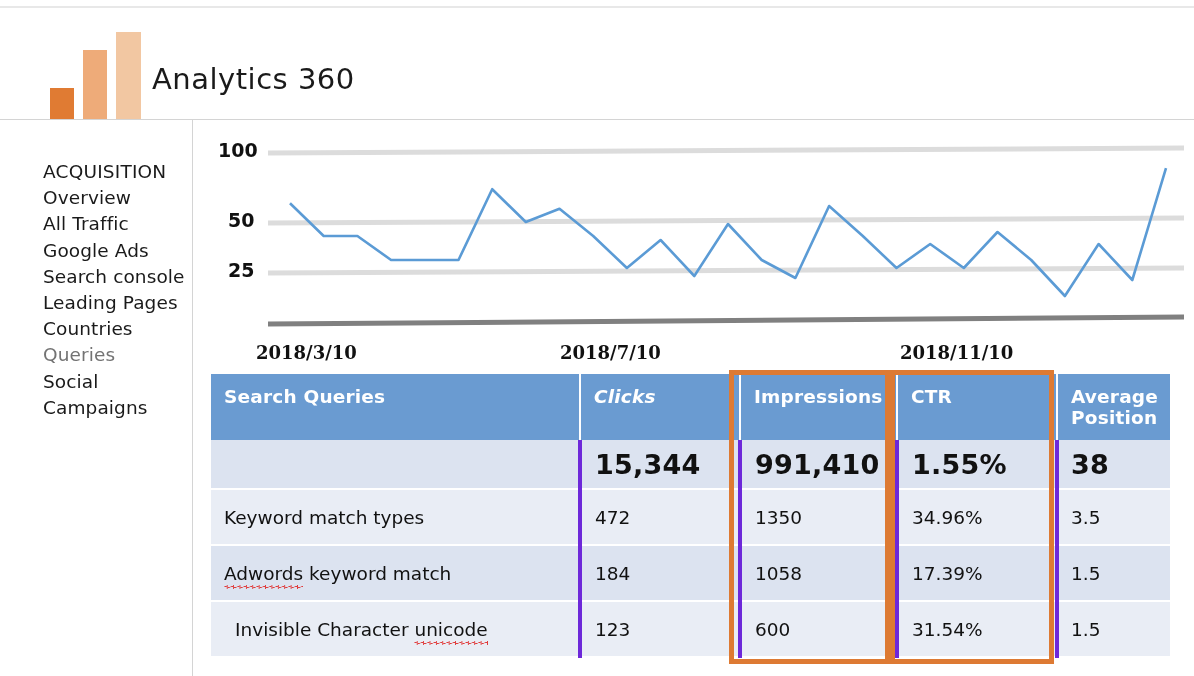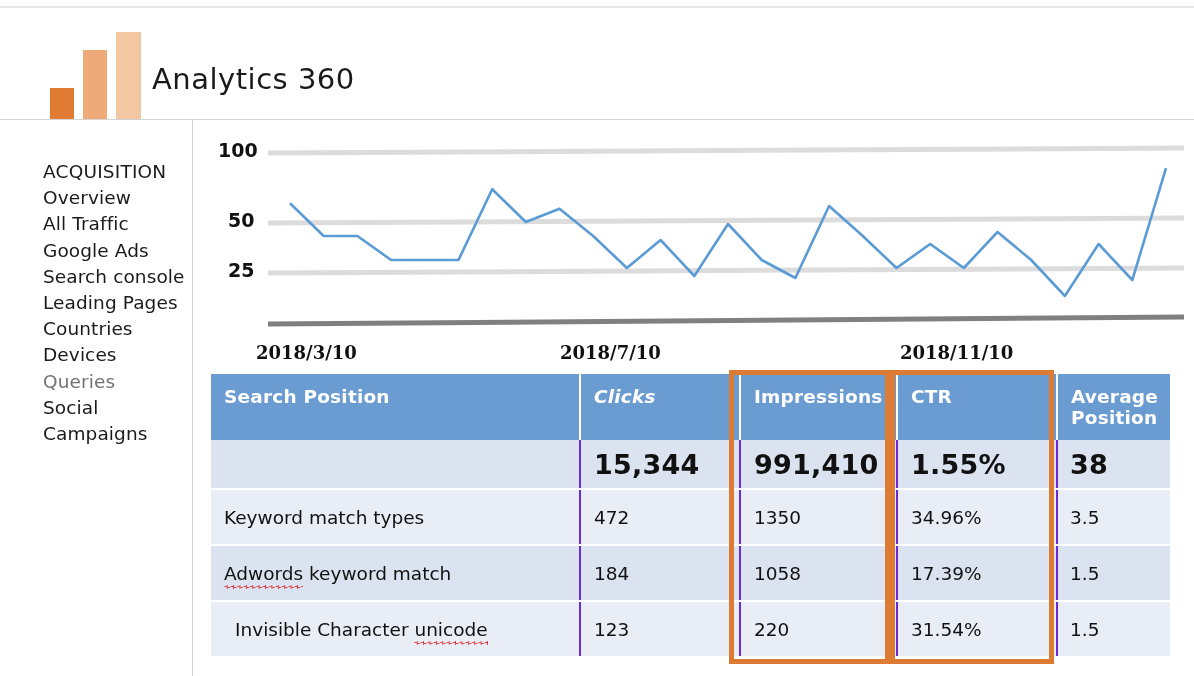--- a/index.html
+++ b/index.html
@@ -145,21 +145,21 @@
     border-right: 2px solid #ffffff;
     letter-spacing: 0.2px;
   }
   thead th:last-child { border-right: none; }
 
   tbody td {
     font-size: 18.5px;
     padding: 0 0 0 13px;
     height: 54px;
     vertical-align: middle;
-    border-right: 2px solid #6d28d9;
+    border-right: 4px solid #6d28d9;
     border-bottom: 2px solid #ffffff;
     color: #111;
     position: relative;
   }
   tbody td:last-child { border-right: none; padding-left: 12px; }
 
   tbody tr.odd td  { background: #dce3f0; }
   tbody tr.even td { background: #e9edf5; }
 
   tbody tr.summary td {
@@ -211,21 +211,20 @@
 
 <div id="sidebar">
   <nav id="sidebar-list">
       <div class="nav-item section">ACQUISITION</div>
       <div class="nav-item">Overview</div>
       <div class="nav-item">All Traffic</div>
       <div class="nav-item">Google Ads</div>
       <div class="nav-item">Search console</div>
       <div class="nav-item">Leading Pages</div>
       <div class="nav-item">Countries</div>
-      <div class="nav-item">Devices</div>
       <div class="nav-item active" style="color: #737373;">Queries</div>
       <div class="nav-item">Social</div>
       <div class="nav-item">Campaigns</div>
     </nav>
 </div>
 
 <div id="chart">
   <svg id="chart-svg" width="990" height="240">
       <line x1="68" y1="25" x2="984" y2="20" stroke="#dcdcdc" stroke-width="5"></line>
       <line x1="68" y1="95" x2="984" y2="90" stroke="#dcdcdc" stroke-width="5"></line>
@@ -249,21 +248,21 @@
   <table>
     <colgroup>
       <col class="c0">
         <col class="c1">
         <col class="c2">
         <col class="c3">
         <col class="c4">
     </colgroup>
     <thead>
       <tr id="head-row">
-          <th style="background: rgb(106, 155, 209);">Search Position</th>
+          <th style="background: rgb(106, 155, 209);">Search Queries</th>
           <th style="background: rgb(106, 155, 209); font-style: italic;">Clicks</th>
           <th style="background: rgb(106, 155, 209);">Impressions</th>
           <th style="background: rgb(106, 155, 209);">CTR</th>
           <th style="background: rgb(106, 155, 209); white-space: normal;">Average Position</th>
         </tr>
     </thead>
     <tbody id="body-rows">
         <tr class="summary odd">
           <td style="background: rgb(220, 227, 240);"></td>
           <td style="background: rgb(220, 227, 240);">15,344</td>
@@ -281,21 +280,21 @@
         <tr class="odd">
           <td style="background: rgb(220, 227, 240);"><span class="sp">Adwords</span> keyword match</td>
           <td style="background: rgb(220, 227, 240);">184</td>
           <td style="background: rgb(220, 227, 240);">1058</td>
           <td style="background: rgb(220, 227, 240);">17.39%</td>
           <td style="background: rgb(220, 227, 240);">1.5</td>
         </tr>
         <tr class="even">
           <td style="background: rgb(233, 237, 245); padding-left: 24px;">Invisible Character <span class="sp">unicode</span></td>
           <td style="background: rgb(233, 237, 245);">123</td>
-          <td style="background: rgb(233, 237, 245);">220</td>
+          <td style="background: rgb(233, 237, 245);">600</td>
           <td style="background: rgb(233, 237, 245);">31.54%</td>
           <td style="background: rgb(233, 237, 245);">1.5</td>
         </tr>
       </tbody>
   </table>
 </div>
 
 <div class="hl-box" id="hl-impressions" style="border-color: rgb(221, 122, 51);"></div>
 <div class="hl-box" id="hl-ctr" style="border-color: rgb(221, 122, 51);"></div>
 

